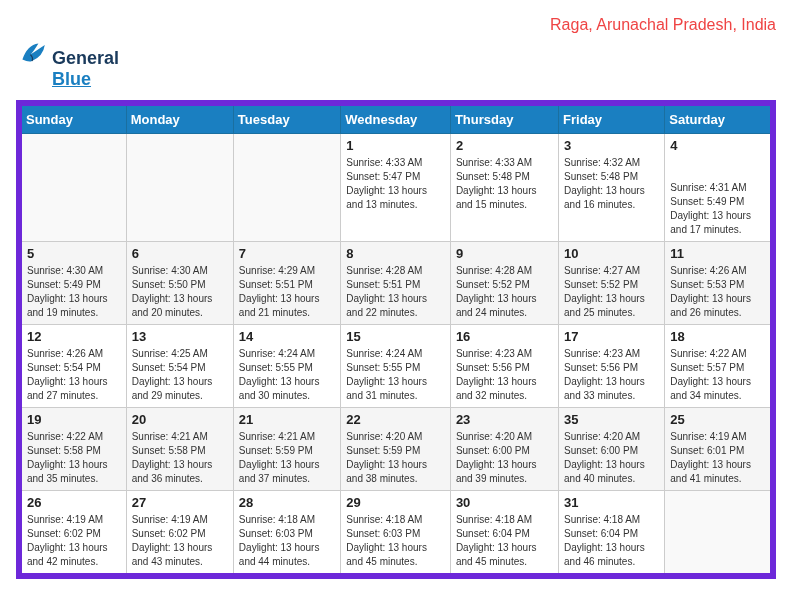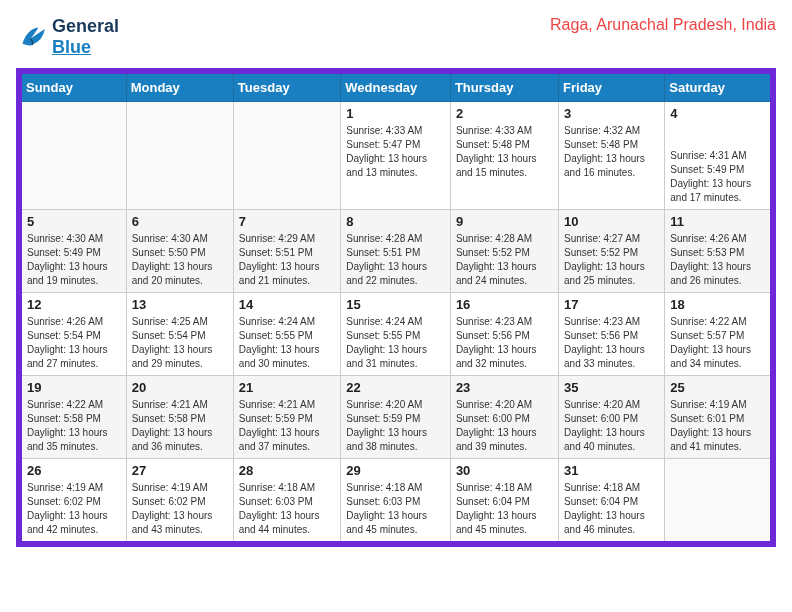--- a/index.html
+++ b/index.html
@@ -84,21 +84,21 @@
 </head>
 <body>
 
 <div class="header">
   <div class="logo">
     <svg class="logo-bird" viewBox="0 0 40 40" xmlns="http://www.w3.org/2000/svg">
       <path d="M8 28 Q14 10 28 8 Q22 18 18 22 Q30 14 36 10 Q34 24 20 30 Q16 32 8 28Z" fill="#1a7fc1"></path>
       <path d="M18 22 Q22 26 20 30" fill="none" stroke="#1a3a5c" stroke-width="1.5"></path>
     </svg>
     <div>
-      <div style="font-size:18px;font-weight:bold;color:#1a3a5c;">General</div>
+      <div style="font-size:18px;font-weight:bold;color:#1a3a5c;margin-top:32px;">General</div>
       <div style="font-size:18px;font-weight:bold;color:#1a7fc1;text-decoration:underline;">Blue</div>
     </div>
   </div>
   <div class="title-block">
     <div class="location">Raga, Arunachal Pradesh, India</div>
   </div>
 </div>
 
 <table class="calendar">
   <thead>

